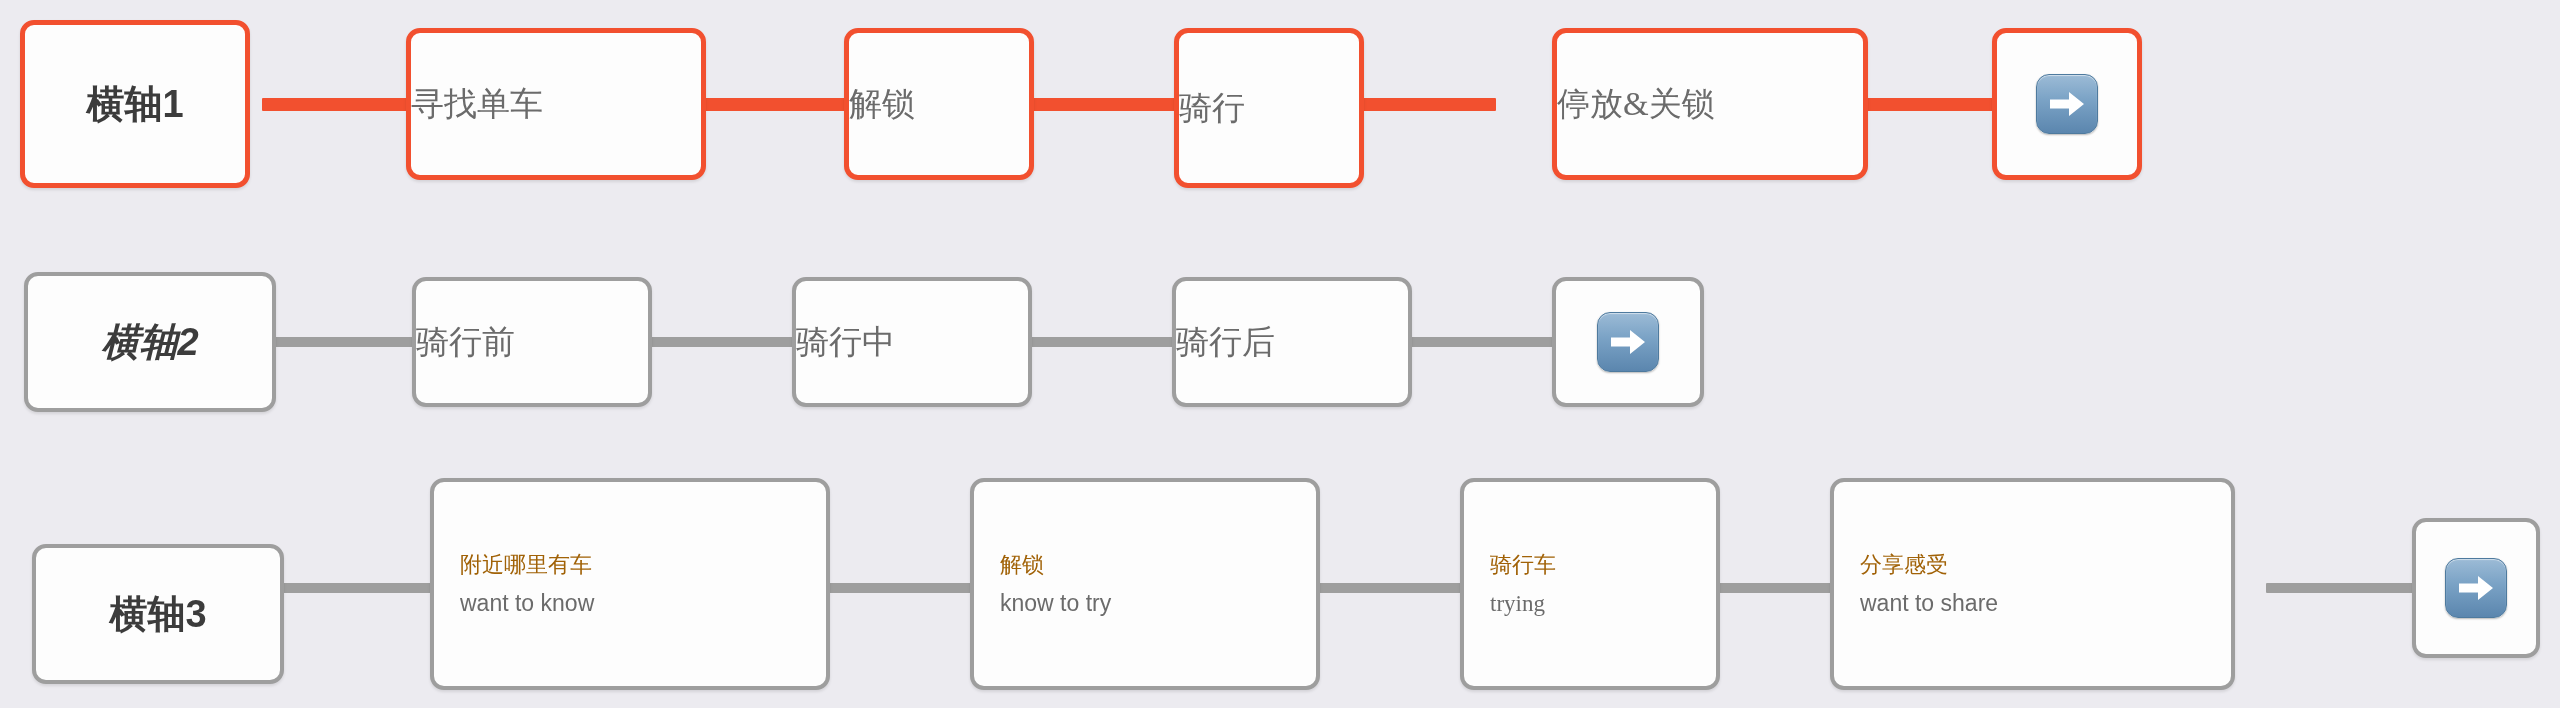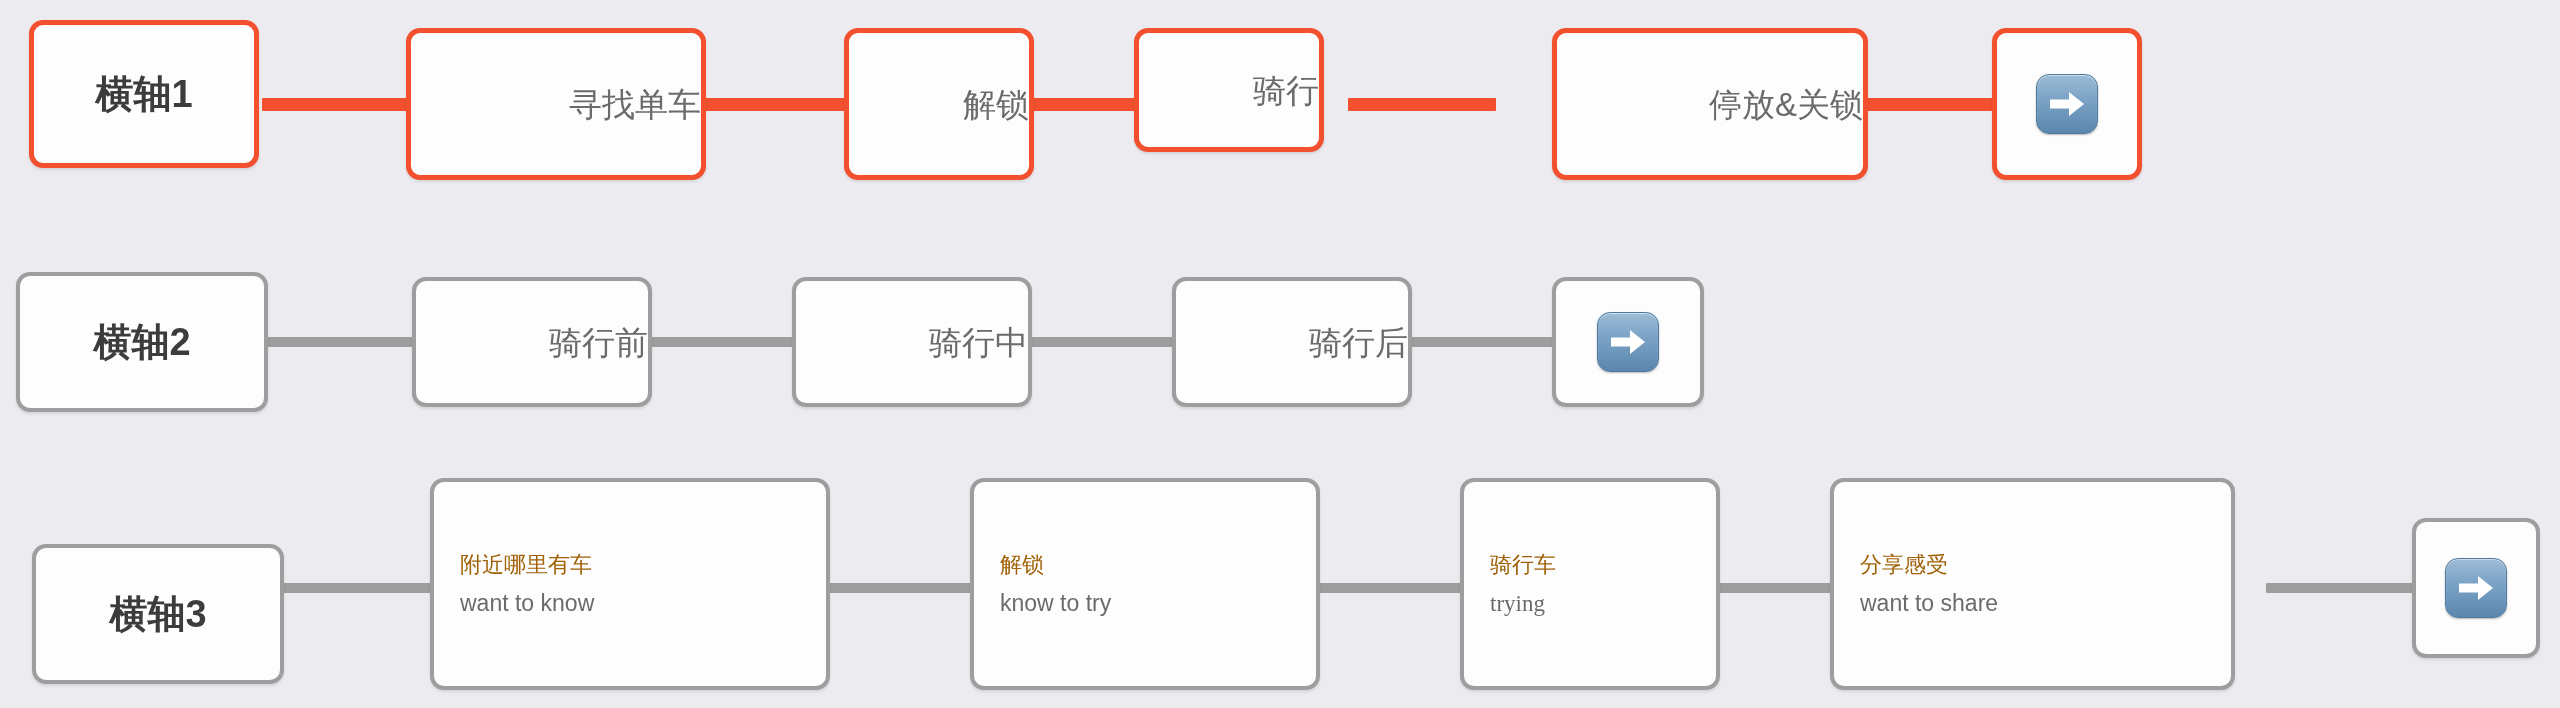--- a/index.html
+++ b/index.html
@@ -31,21 +31,21 @@
   .node.grey{border:4px solid #9E9E9E;}
 
   
   .node.axis{justify-content:center;}
   .node.axis .txt{
     font-size:38px;font-weight:bold;color:#3C3C3C;
     letter-spacing:0px;white-space:nowrap;line-height:1;
   }
 
   
-  .node.step{justify-content:flex-end;}
+  .node.step{justify-content:flex-start;font-family:Liberation Serif, serif;}
   .node.step .txt{
     font-size:33px;color:#6B6B6B;white-space:nowrap;line-height:1;
   }
 
   
   .node.dual{justify-content:flex-start;padding-left:26px;}
   .node.dual .stack{display:flex;flex-direction:column;gap:16px;}
   .node.dual .cn{font-size:22px;color:#a16207;white-space:nowrap;line-height:1;}
   .node.dual .en{font-size:23px;color:#6B6B6B;white-space:nowrap;line-height:1;}
 
@@ -64,54 +64,54 @@
 <body>
 
 <div id="stage">
 
   <div class="line orange" style="left:262px;top:98px;width:148px;height:13px;"></div>
   <div class="line orange" style="left:700px;top:98px;width:148px;height:13px;"></div>
   <div class="line orange" style="left:1030px;top:98px;width:148px;height:13px;"></div>
   <div class="line orange" style="left:1348px;top:98px;width:148px;height:13px;"></div>
   <div class="line orange" style="left:1848px;top:98px;width:148px;height:13px;"></div>
 
-  <div class="node orange axis" style="left:29px;top:20px;width:230px;height:148px;">
+  <div class="node orange axis" style="left:20px;top:20px;width:230px;height:168px;">
     <span class="txt">横轴1</span>
   </div>
 
   <div class="node orange step" style="left:406px;top:28px;width:300px;height:152px;">
     <span class="txt">寻找单车</span>
   </div>
 
   <div class="node orange step" style="left:844px;top:28px;width:190px;height:152px;">
     <span class="txt">解锁</span>
   </div>
 
-  <div class="node orange step" style="left:1134px;top:28px;width:190px;height:124px;">
+  <div class="node orange step" style="left:1174px;top:28px;width:190px;height:160px;">
     <span class="txt">骑行</span>
   </div>
 
   <div class="node orange step" style="left:1552px;top:28px;width:316px;height:152px;">
     <span class="txt">停放&amp;关锁</span>
   </div>
 
   <div class="node orange iconbox" style="left:1992px;top:28px;width:150px;height:152px;">
     <span class="arrow-ico">
       <svg width="38" height="30" viewBox="0 0 38 30" aria-hidden="true">
         <path d="M2 10.5 H21 V3 L36 15 L21 27 V19.5 H2 Z" fill="#FFFFFF"></path>
       </svg>
     </span>
   </div>
 
   <div class="line grey" style="left:266px;top:337px;width:150px;height:10px;"></div>
   <div class="line grey" style="left:646px;top:337px;width:150px;height:10px;"></div>
   <div class="line grey" style="left:1026px;top:337px;width:150px;height:10px;"></div>
   <div class="line grey" style="left:1406px;top:337px;width:150px;height:10px;"></div>
 
-  <div class="node grey axis" style="left:16px;top:272px;width:252px;height:140px;">
+  <div class="node grey axis" style="left:24px;top:272px;width:252px;height:140px;font-style:italic;">
     <span class="txt">横轴2</span>
   </div>
 
   <div class="node grey step" style="left:792px;top:277px;width:240px;height:130px;">
     <span class="txt">骑行中</span>
   </div>
 
   <div class="node grey step" style="left:412px;top:277px;width:240px;height:130px;">
     <span class="txt">骑行前</span>
   </div>

